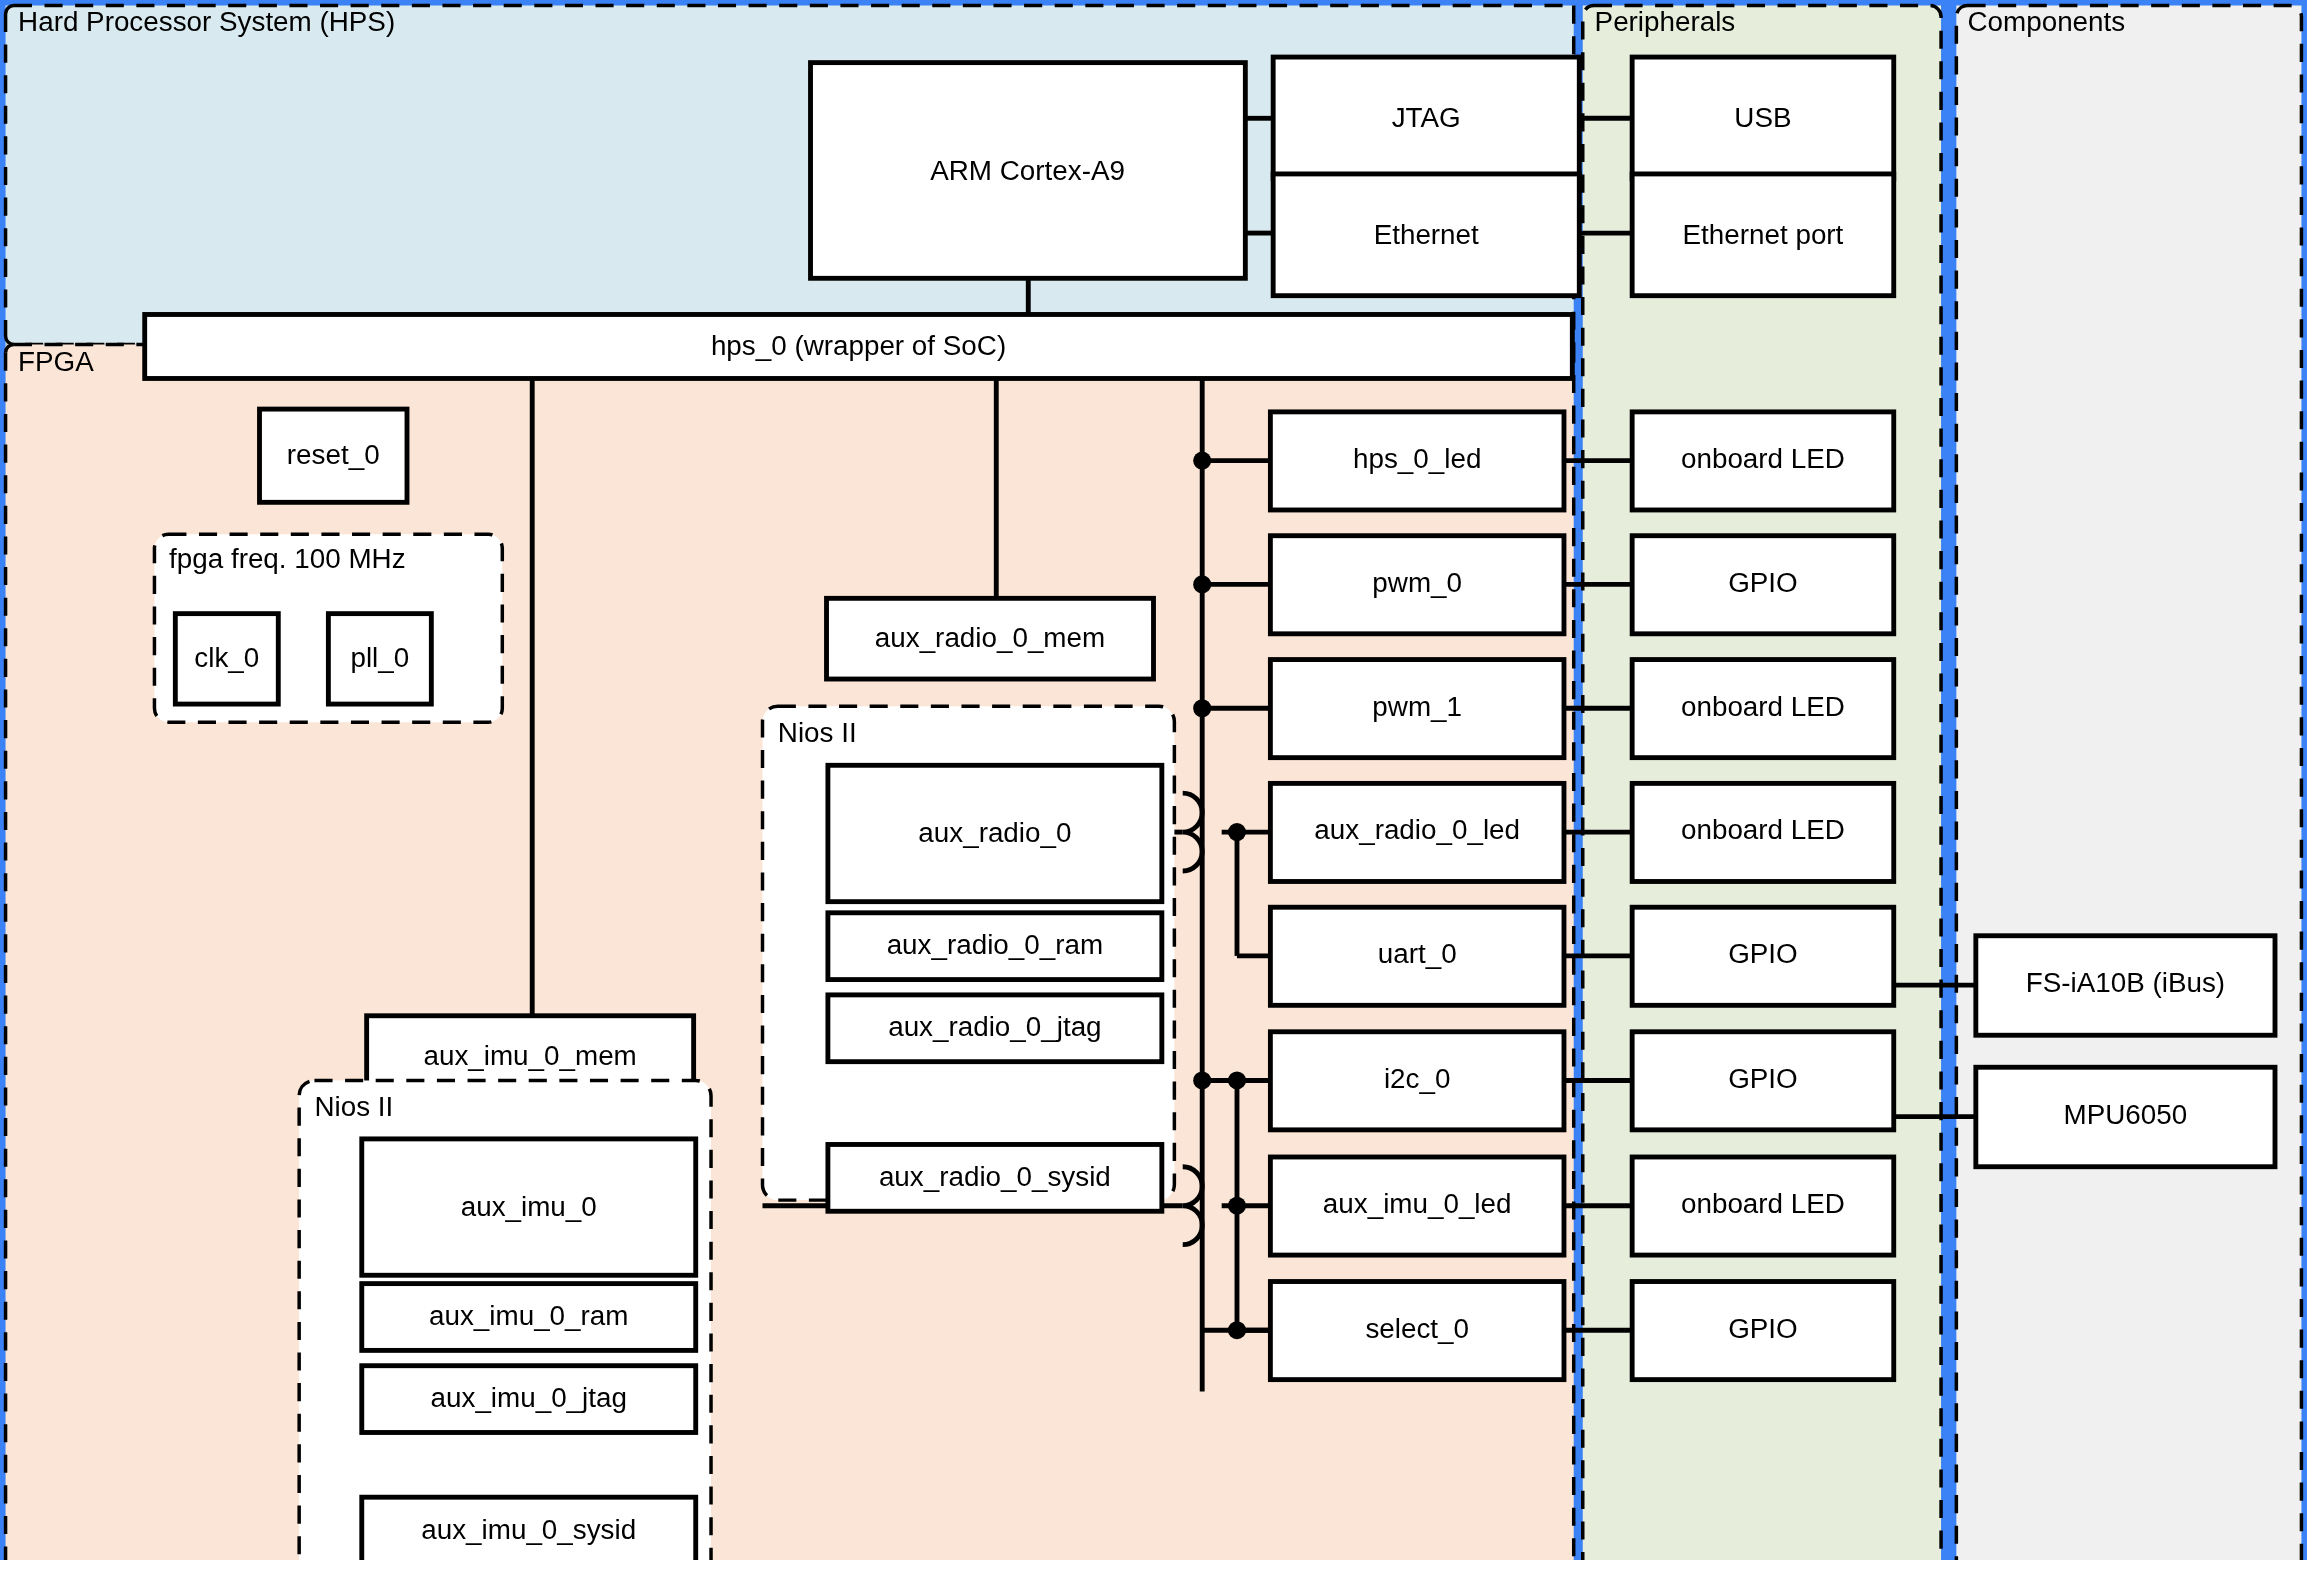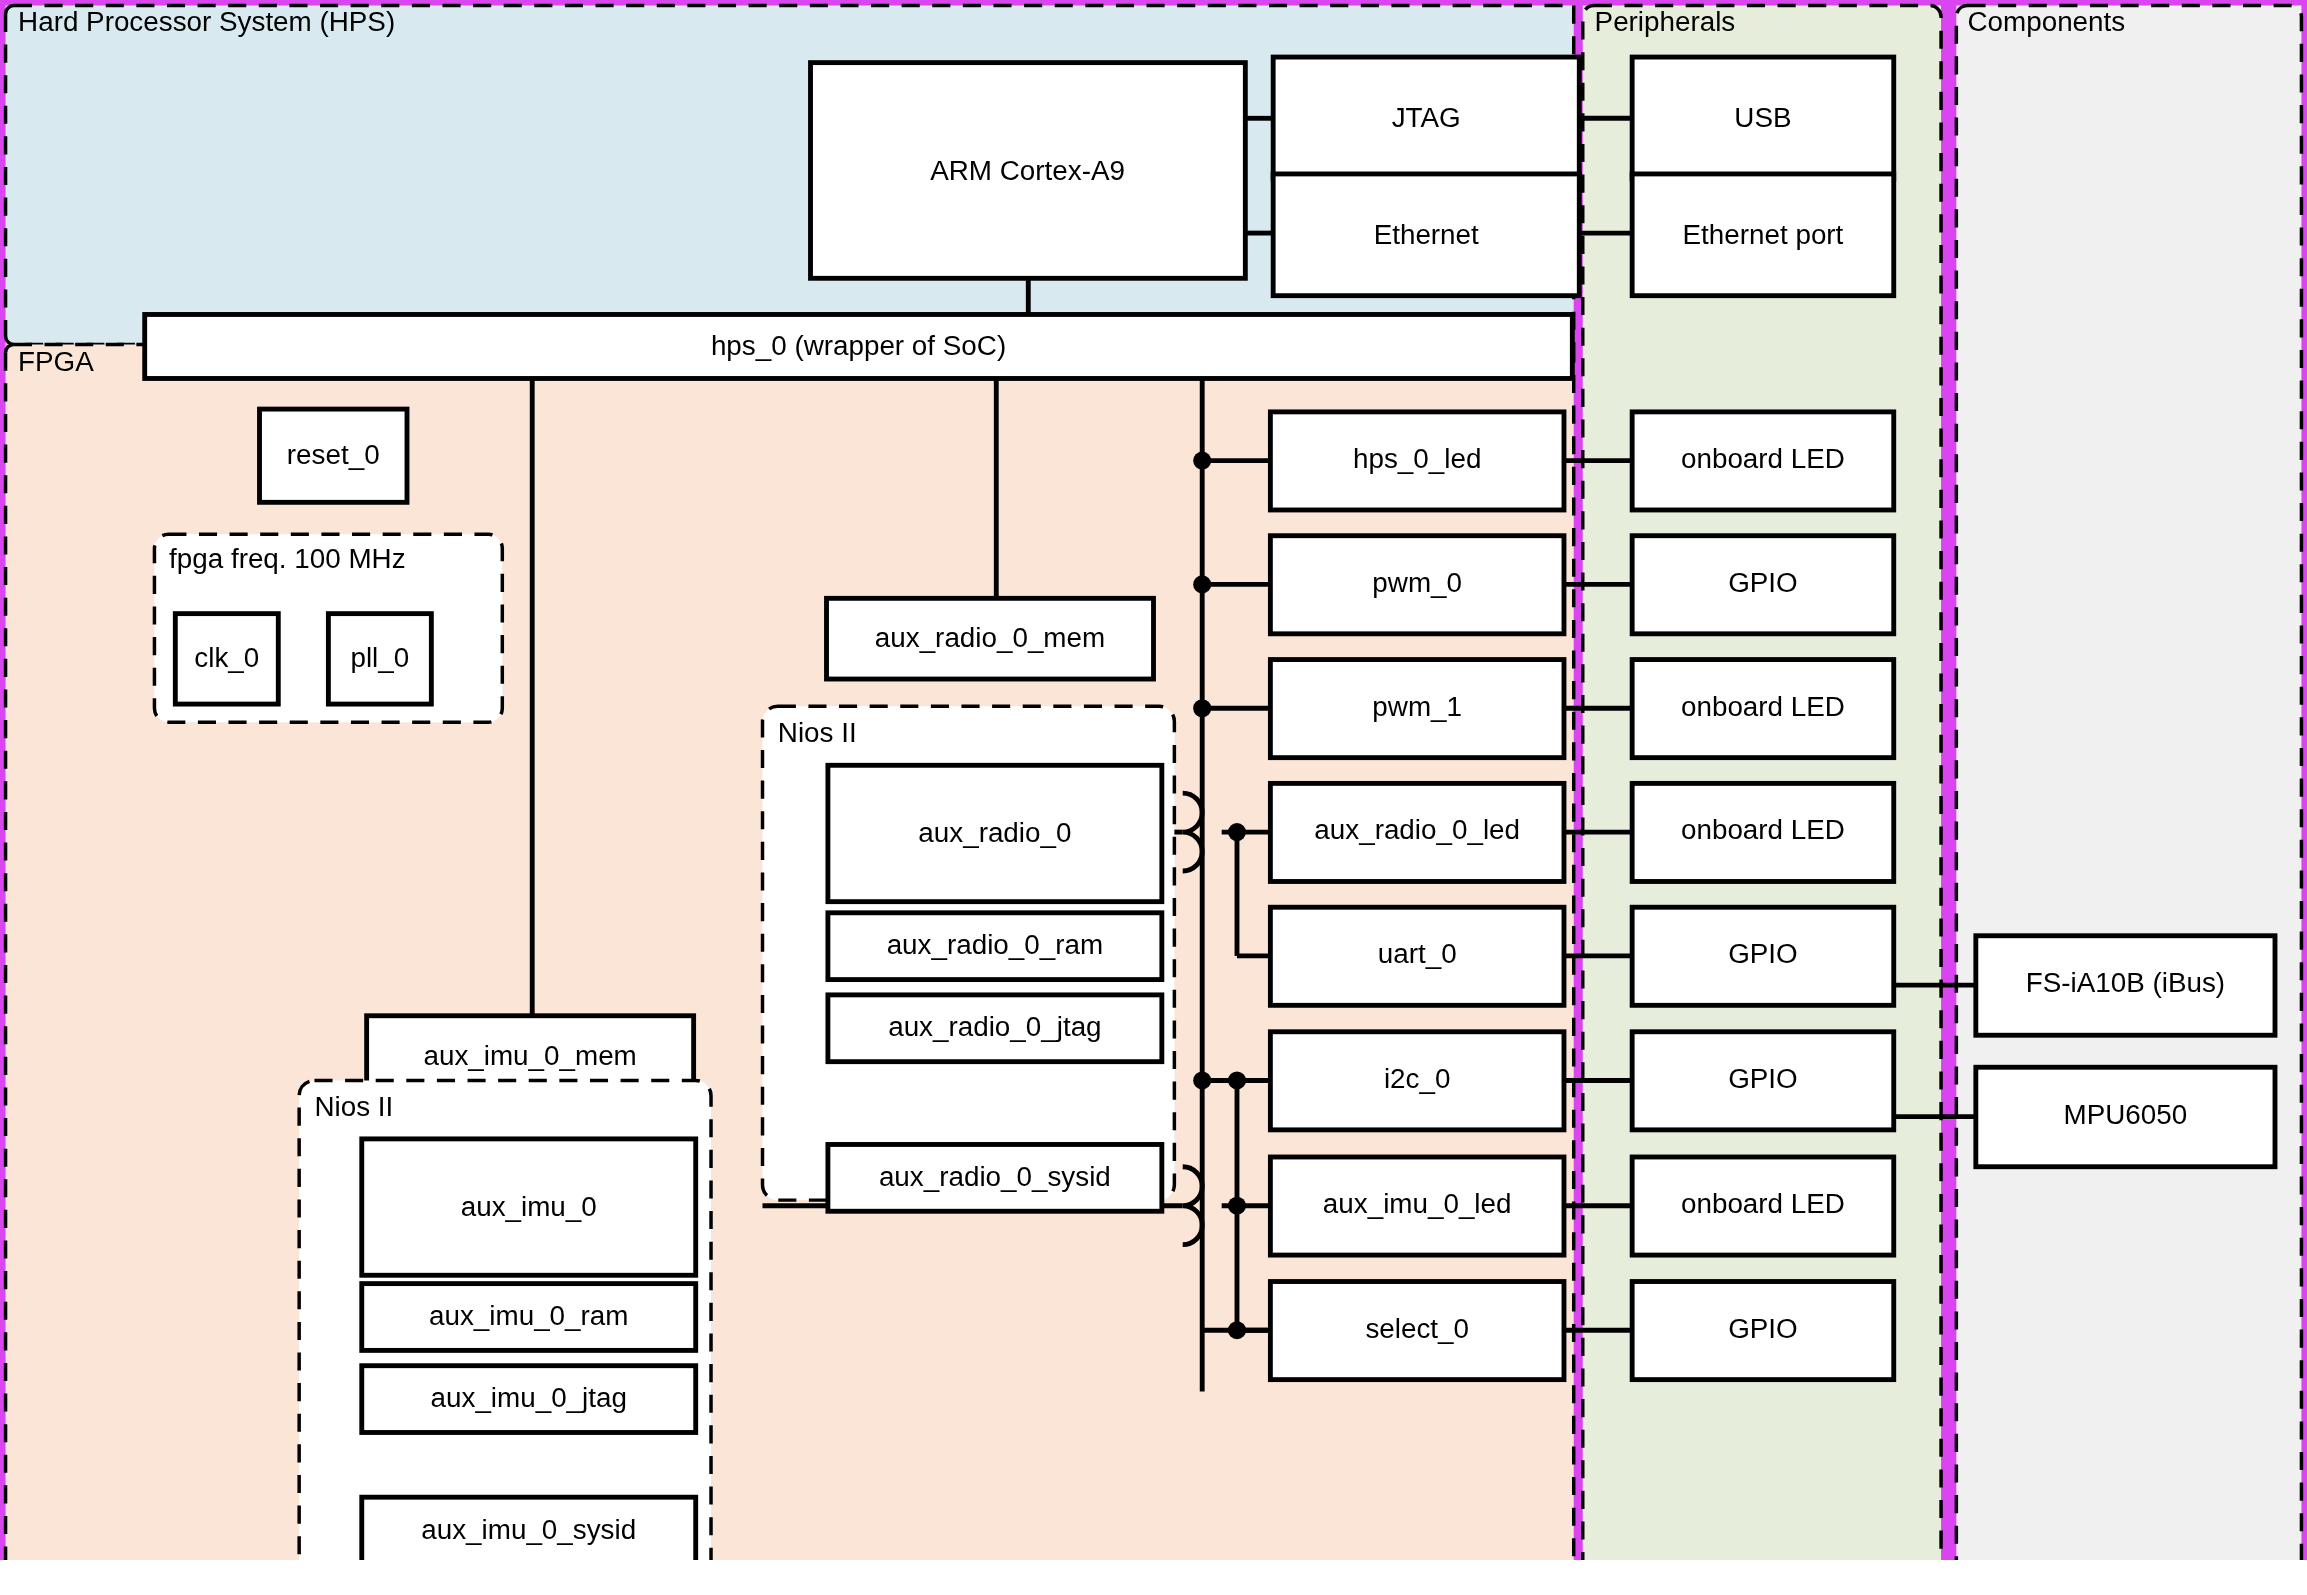--- a/index.html
+++ b/index.html
@@ -1,17 +1,17 @@
 <!DOCTYPE html>
 <html style="font-size:11px"><head>
 <meta charset="utf-8">
 <style>
   html,body{margin:0;padding:0;background:#ffffff;}
   body{font-family:"Liberation Sans", sans-serif;}
-  #stage{position:relative;width:2307px;height:1560px;background:#d946ef;overflow:hidden;text-align:center;}
+  #stage{position:relative;width:2307px;height:1560px;background:#3b82f6;overflow:hidden;text-align:center;}
   svg{position:absolute;left:0;top:0;}
   .lbl{font-family:"Liberation Sans", sans-serif; fill:#000; dominant-baseline:middle;}
   .boxlbl{font-size:40px; text-anchor:middle;}
   .grouplbl{font-size:40px; text-anchor:start; dominant-baseline:hanging;}
 </style>
 </head>
 <body>
 
 <div id="stage">
 <svg width="2307" height="1596" viewBox="0 0 3316 2294" xmlns="http://www.w3.org/2000/svg">

